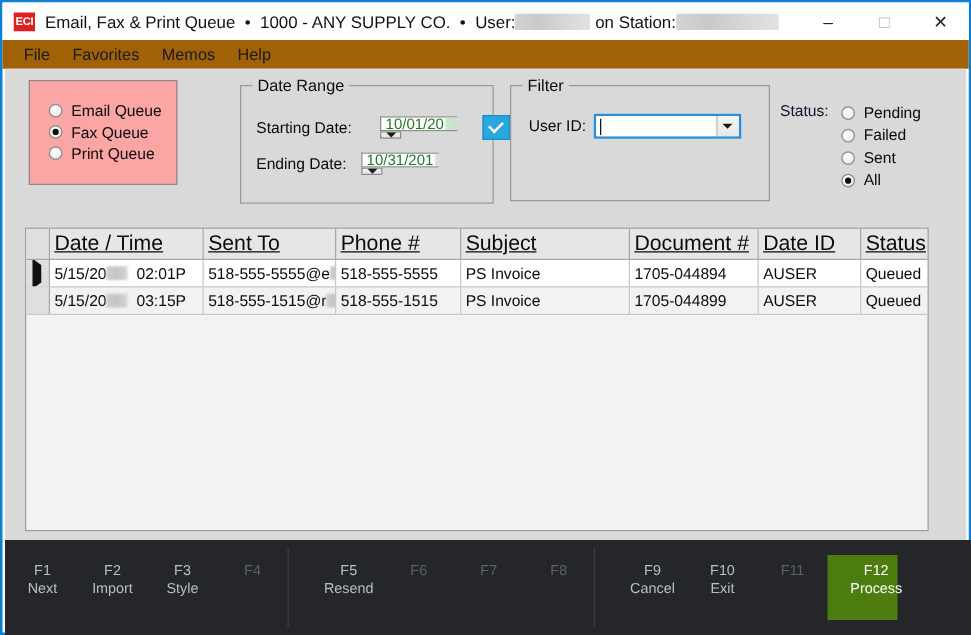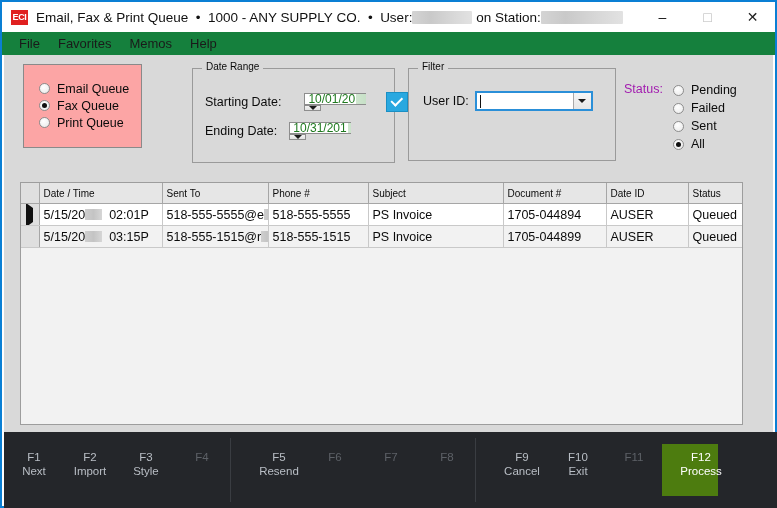--- a/index.html
+++ b/index.html
@@ -89,21 +89,21 @@
     background: transparent;
   }
   .win-btn.max { color: #b6b6b6; }
 
   
   .menubar {
     position: absolute;
     left: 0; top: 30px;
     width: 773px;
     height: 23px;
-    background: #15803d;
+    background: #a16207;
     display: flex;
     align-items: center;
     padding-left: 8px;
     box-sizing: border-box;
   }
   .menu-item {
     font-size: 13px;
     color: #1a1a1a;
     padding: 2px 9px;
     white-space: nowrap;
@@ -163,21 +163,21 @@
     border: 1px solid #9a9a9a;
     box-sizing: border-box;
     background: transparent;
   }
   .groupbox > .gb-title {
     position: absolute;
     top: -8px;
     left: 9px;
     background: #d9d9d9;
     padding: 0 4px;
-    font-size: 10px;
+    font-size: 13px;
     color: #0b0b0b;
     white-space: nowrap;
   }
   #date-range-box { left: 188px; top: 13px; width: 203px; height: 95px; }
   #filter-box     { left: 404px; top: 13px; width: 208px; height: 93px; }
 
   .field-row {
     position: absolute;
     display: flex;
     align-items: center;
@@ -288,21 +288,21 @@
 
   
   .status-area {
     position: absolute;
     left: 620px; top: 26px;
     display: flex;
     align-items: flex-start;
   }
   .status-label {
     font-size: 12.5px;
-    color: #a21caf;
+    color: #0f172a;
     margin-right: 10px;
     margin-top: 1px;
   }
   .status-list .radio-row {
     margin-left: 0;
     height: 18px;
   }
 
   
   .grid-panel {
@@ -323,24 +323,25 @@
     color: #0b0b0b;
   }
   table.grid th {
     background: #e6e6e6;
     border-right: 1px solid #a6a6a6;
     border-bottom: 1px solid #a6a6a6;
     font-weight: normal;
     text-align: left;
     padding: 2px 0 2px 4px;
     height: 16px;
-    font-size: 10px;
+    font-size: 17px;
     color: #0b0b0b;
     white-space: nowrap;
     overflow: hidden;
+    text-decoration: underline;
   }
   table.grid th.selcol {
     background: #dfdfdf;
     border-right: 1px solid #a6a6a6;
     padding: 0;
   }
   table.grid td {
     border-right: 1px solid #c9c9c9;
     border-bottom: 1px solid #c9c9c9;
     padding: 2px 0 2px 4px;

